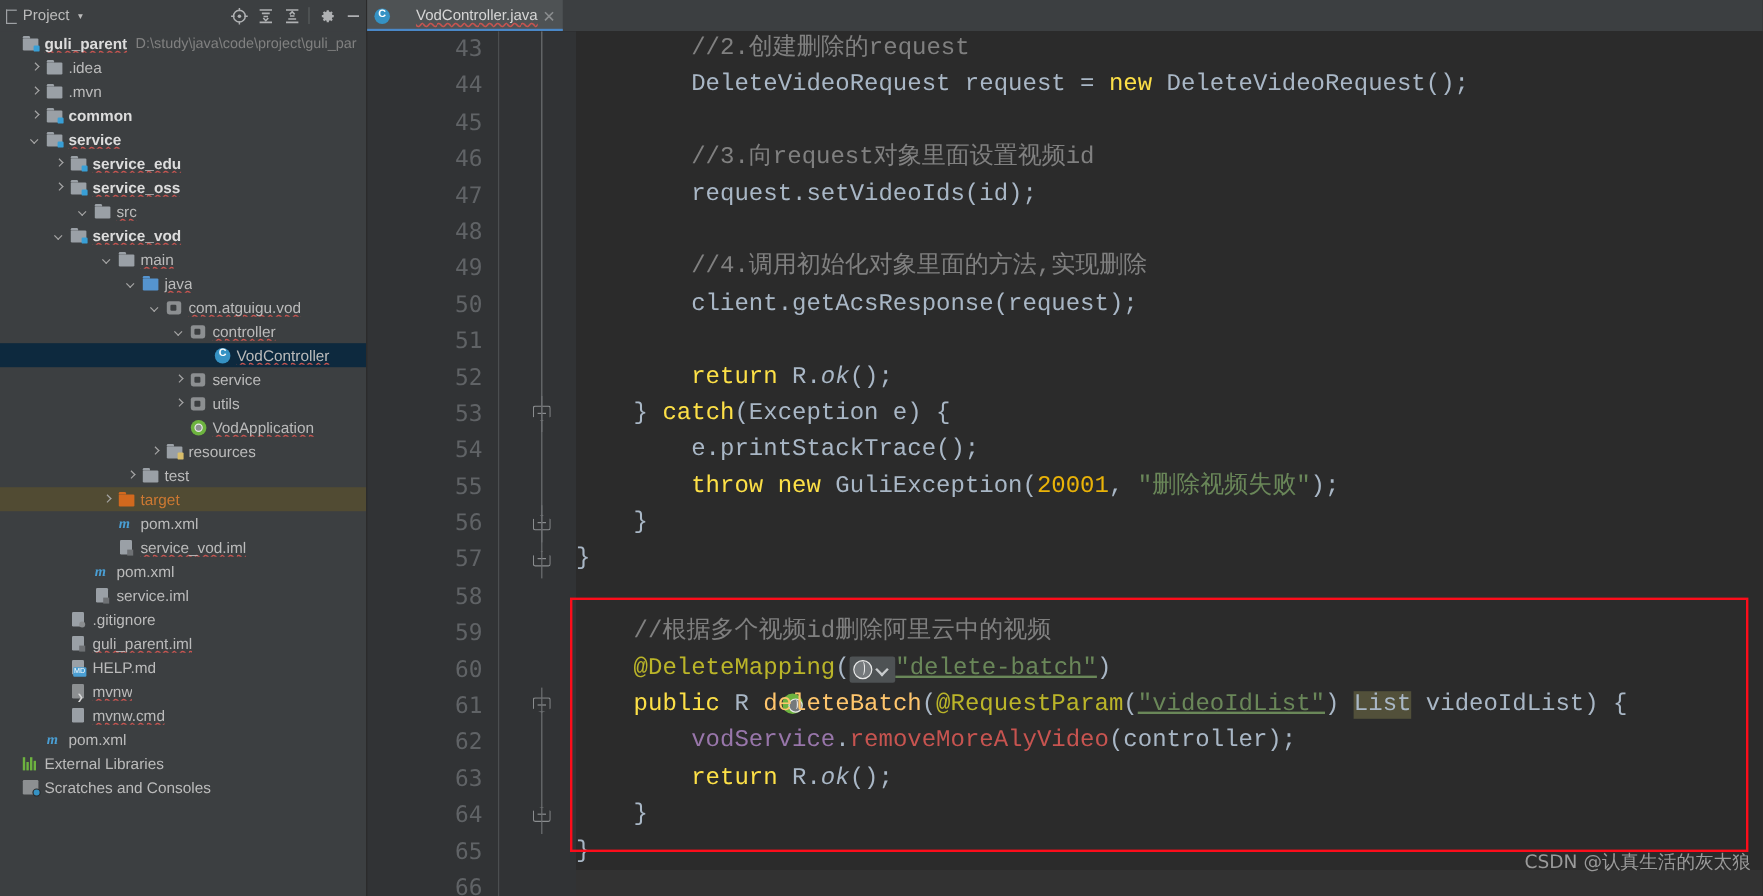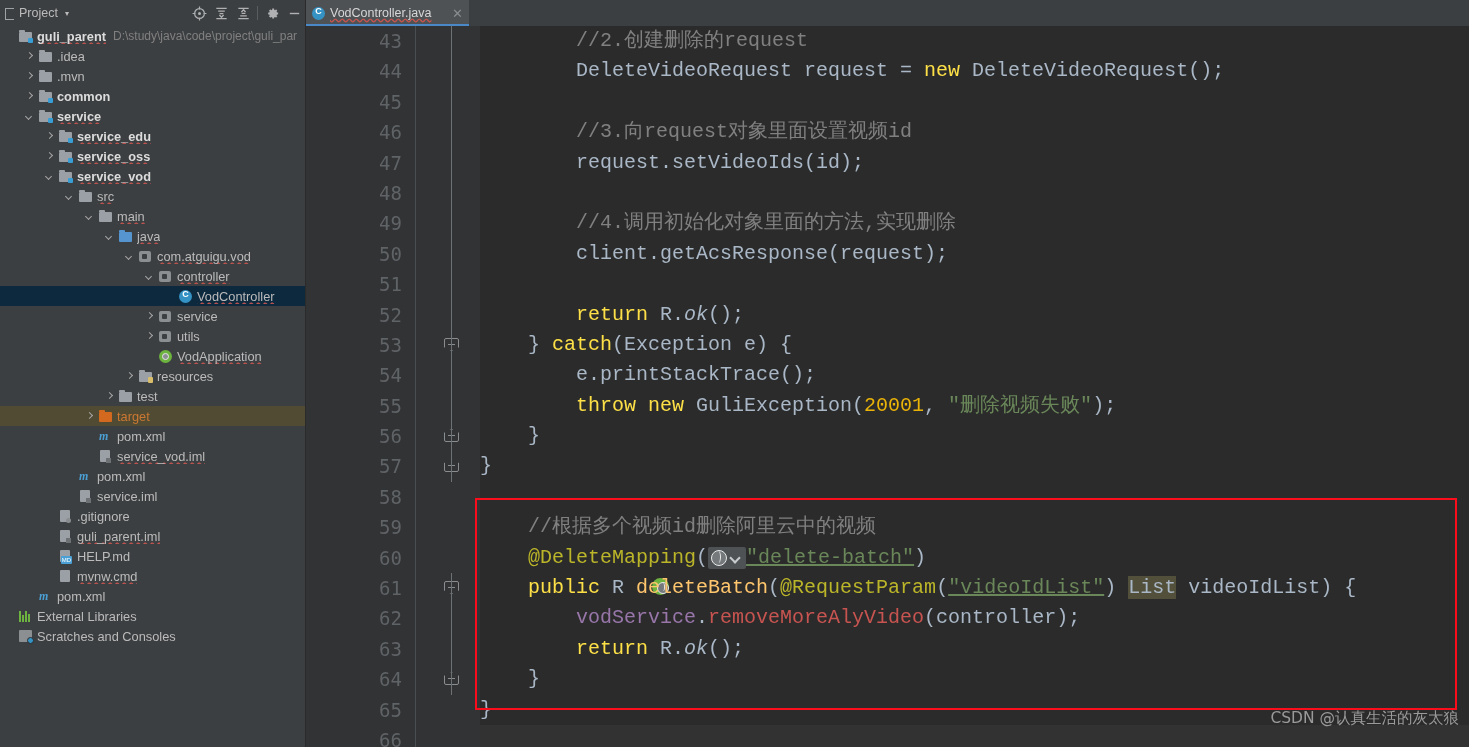--- a/index.html
+++ b/index.html
@@ -114,21 +114,21 @@
   .file.cmd::after{background:transparent;}
   .libs{position:absolute;left:0;top:2px;width:13px;height:11px;}
   .libs i{position:absolute;bottom:0;width:2px;background:#6db33f;display:block;}
   .scratch{width:13px;height:12px;position:absolute;left:0;top:1px;background:#8c8f91;border-radius:1px;}
   .scratch::after{content:"";position:absolute;right:-2px;bottom:-2px;width:7px;height:7px;border-radius:50%;
     background:#3592c4;border:1px solid #2b2b2b;box-sizing:border-box;}
 
   
   #editor-area{position:absolute;left:306px;top:0;right:0;bottom:0;background:#2b2b2b;}
   #tabbar{
-    position:absolute;left:0;top:0;right:0;height:26px;background:#3c3f41;
+    position:absolute;left:0;top:0;right:0;height:26px;background:#3c3f41;text-align:right;
   }
   #tab{
     position:absolute;left:0;top:0;height:26px;width:163px;background:#4e5254;
     display:flex;align-items:center;box-sizing:border-box;padding:0 6px;
   }
   #tab::after{content:"";position:absolute;left:0;right:0;bottom:0;height:2px;background:#4a88c7;}
   #tab .cls{position:relative;top:0;flex:0 0 13px;margin-right:5px;}
   #tab .tabname{color:#d6d6d6;font-size:12.5px;flex:1;}
   #tab .closex{color:#8a8d8f;font-size:13px;margin-left:4px;}
 
@@ -310,32 +310,32 @@
           <span class="lbl b sq">service_edu</span>
         </div>
         <div class="row">
           <span class="arrow right" style="margin-left: 45px;"></span>
           <span class="ico" style="margin-left: 3px;">
             <span class="fold src"></span>
           </span>
           <span class="lbl b sq">service_oss</span>
         </div>
         <div class="row">
+          <span class="arrow down" style="margin-left: 65px;"></span>
+          <span class="ico" style="margin-left: 3px;">
+            <span class="fold"></span>
+          </span>
+          <span class="lbl sq">src</span>
+        </div>
+        <div class="row">
           <span class="arrow down" style="margin-left: 45px;"></span>
           <span class="ico" style="margin-left: 3px;">
             <span class="fold src"></span>
           </span>
           <span class="lbl b sq">service_vod</span>
-        </div>
-        <div class="row">
-          <span class="arrow down" style="margin-left: 65px;"></span>
-          <span class="ico" style="margin-left: 3px;">
-            <span class="fold"></span>
-          </span>
-          <span class="lbl sq">src</span>
         </div>
         <div class="row">
           <span class="arrow down" style="margin-left: 85px;"></span>
           <span class="ico" style="margin-left: 3px;">
             <span class="fold"></span>
           </span>
           <span class="lbl sq">main</span>
         </div>
         <div class="row">
           <span class="arrow down" style="margin-left: 105px;"></span>
@@ -448,20 +448,27 @@
             <span class="file"></span>
           </span>
           <span class="lbl sq">guli_parent.iml</span>
         </div>
         <div class="row">
           <span class="arrow " style="margin-left: 45px;"></span>
           <span class="ico" style="margin-left: 3px;">
             <span class="file md"></span>
           </span>
           <span class="lbl">HELP.md</span>
+        </div>
+        <div class="row">
+          <span class="arrow " style="margin-left: 45px;"></span>
+          <span class="ico" style="margin-left: 3px;">
+            <span class="file sh"></span>
+          </span>
+          <span class="lbl sq">mvnw</span>
         </div>
         <div class="row">
           <span class="arrow " style="margin-left: 45px;"></span>
           <span class="ico" style="margin-left: 3px;">
             <span class="file cmd"></span>
           </span>
           <span class="lbl sq">mvnw.cmd</span>
         </div>
         <div class="row">
           <span class="arrow " style="margin-left: 25px;"></span>

